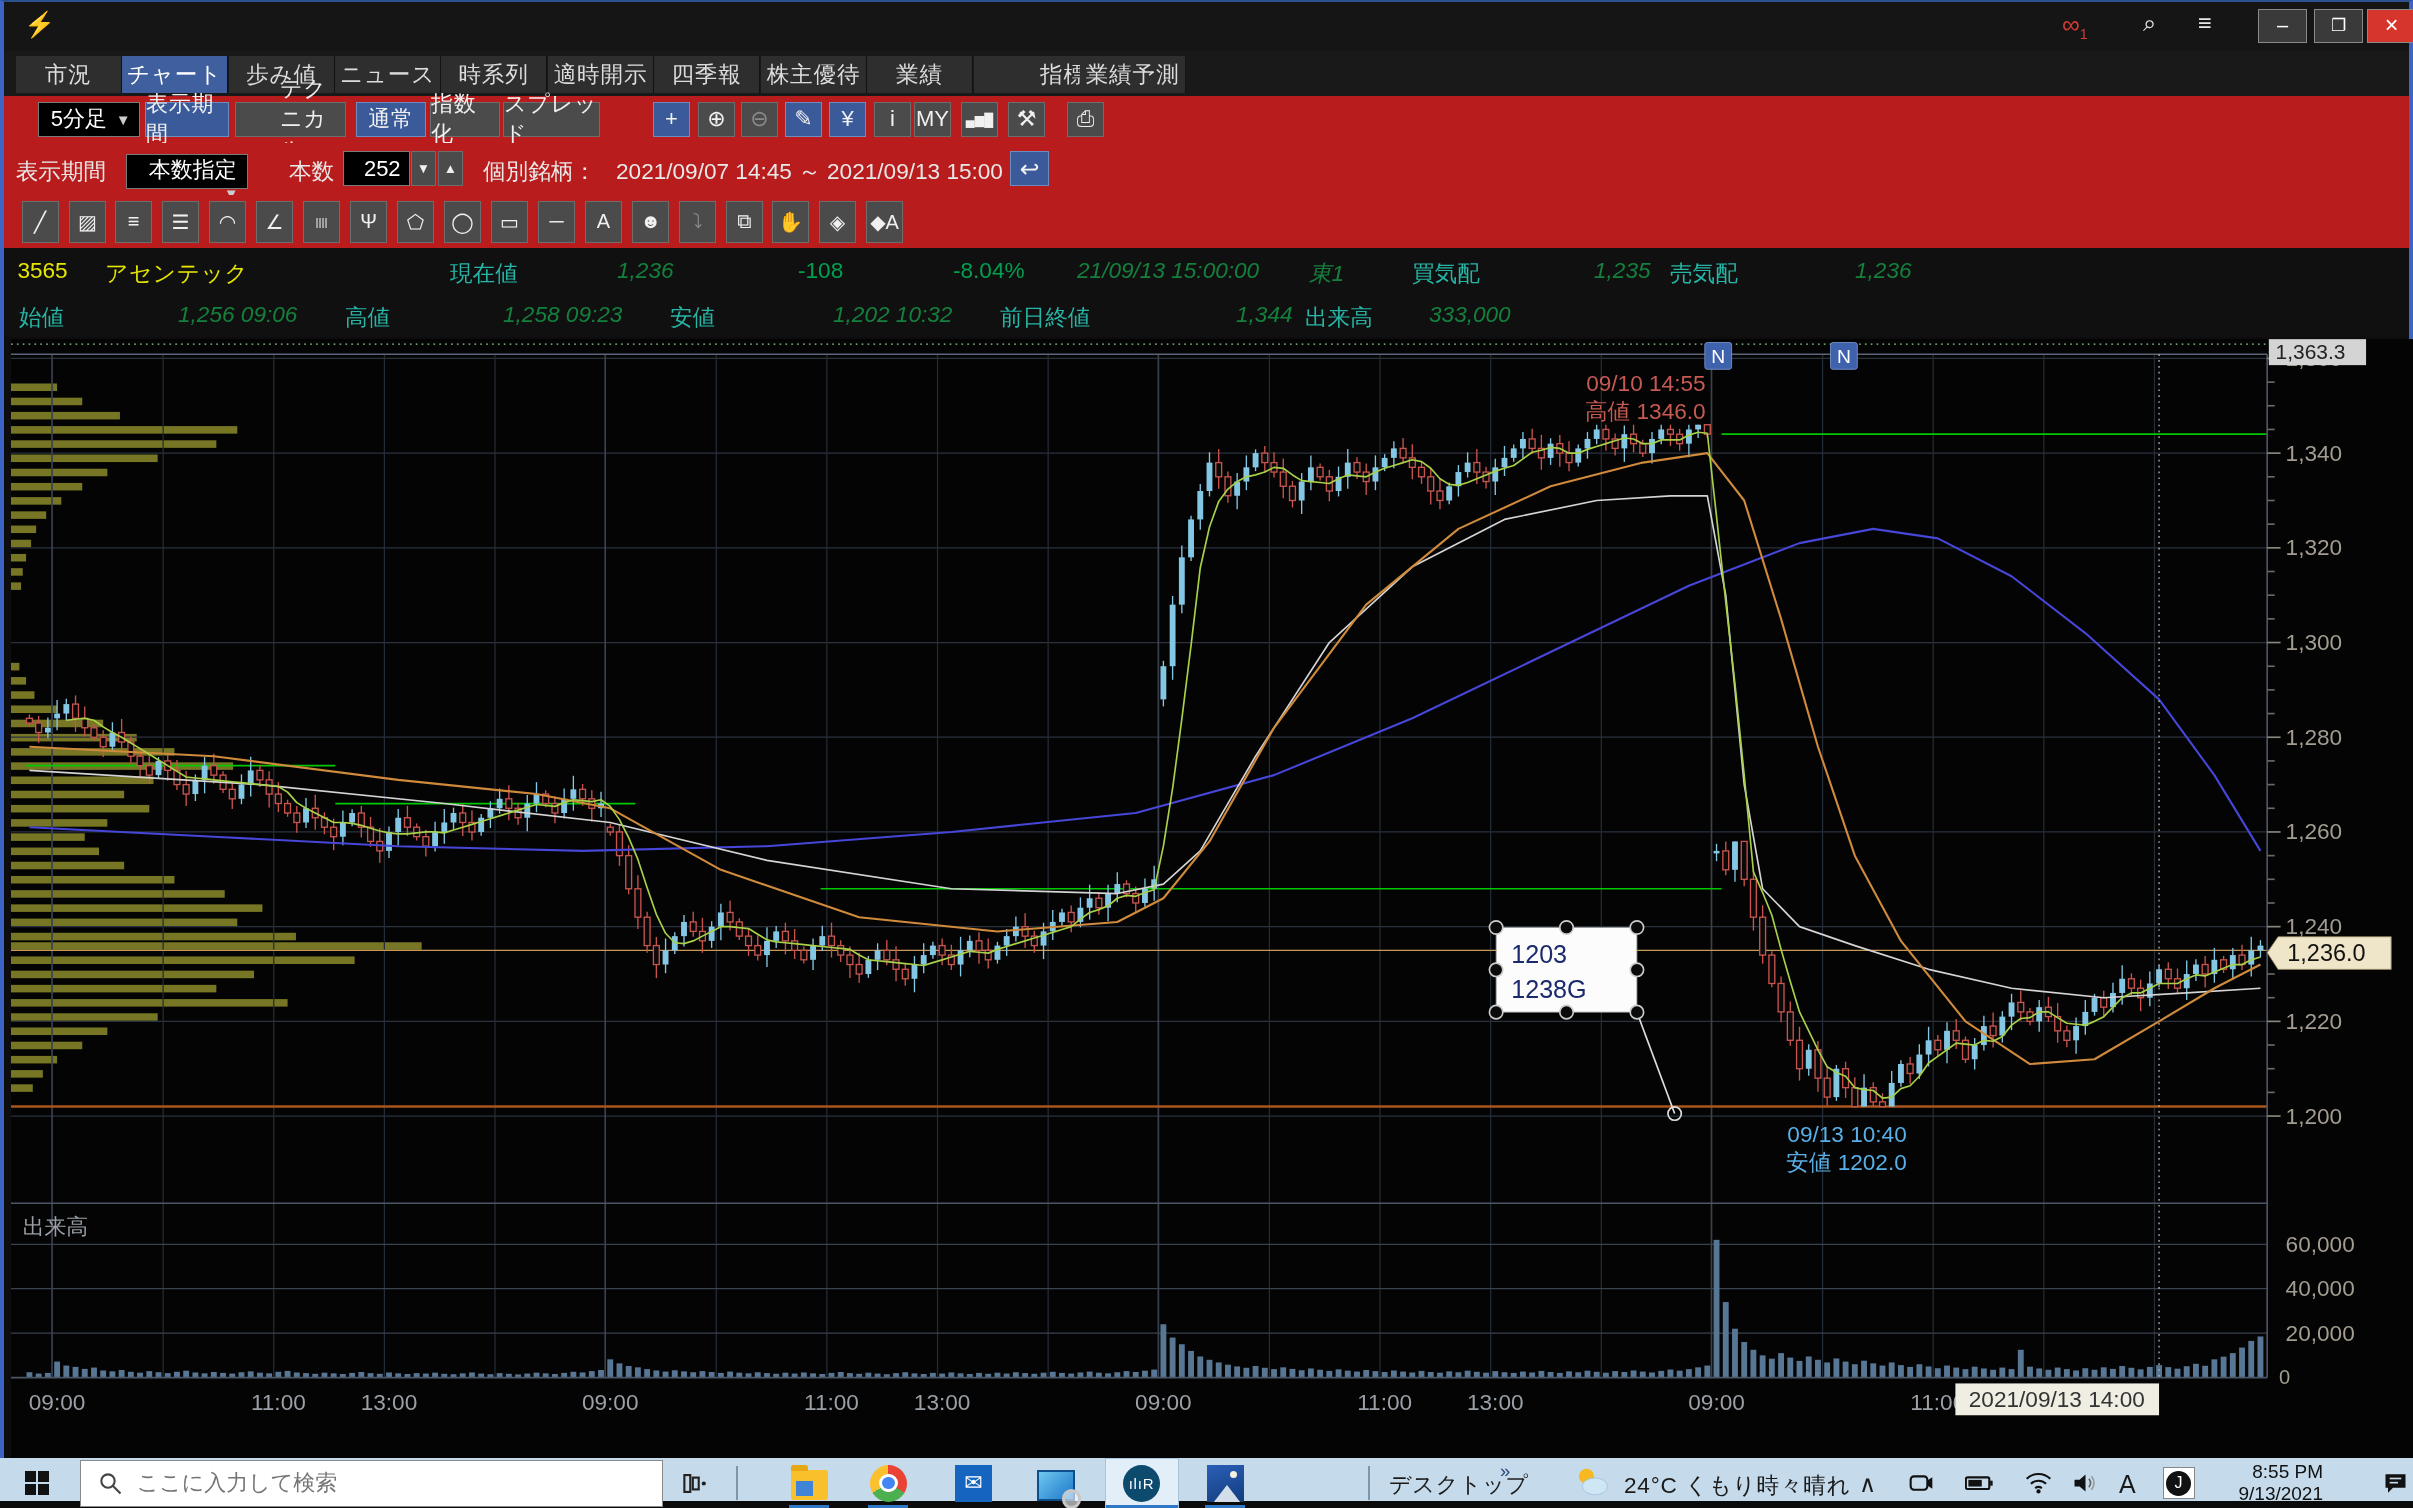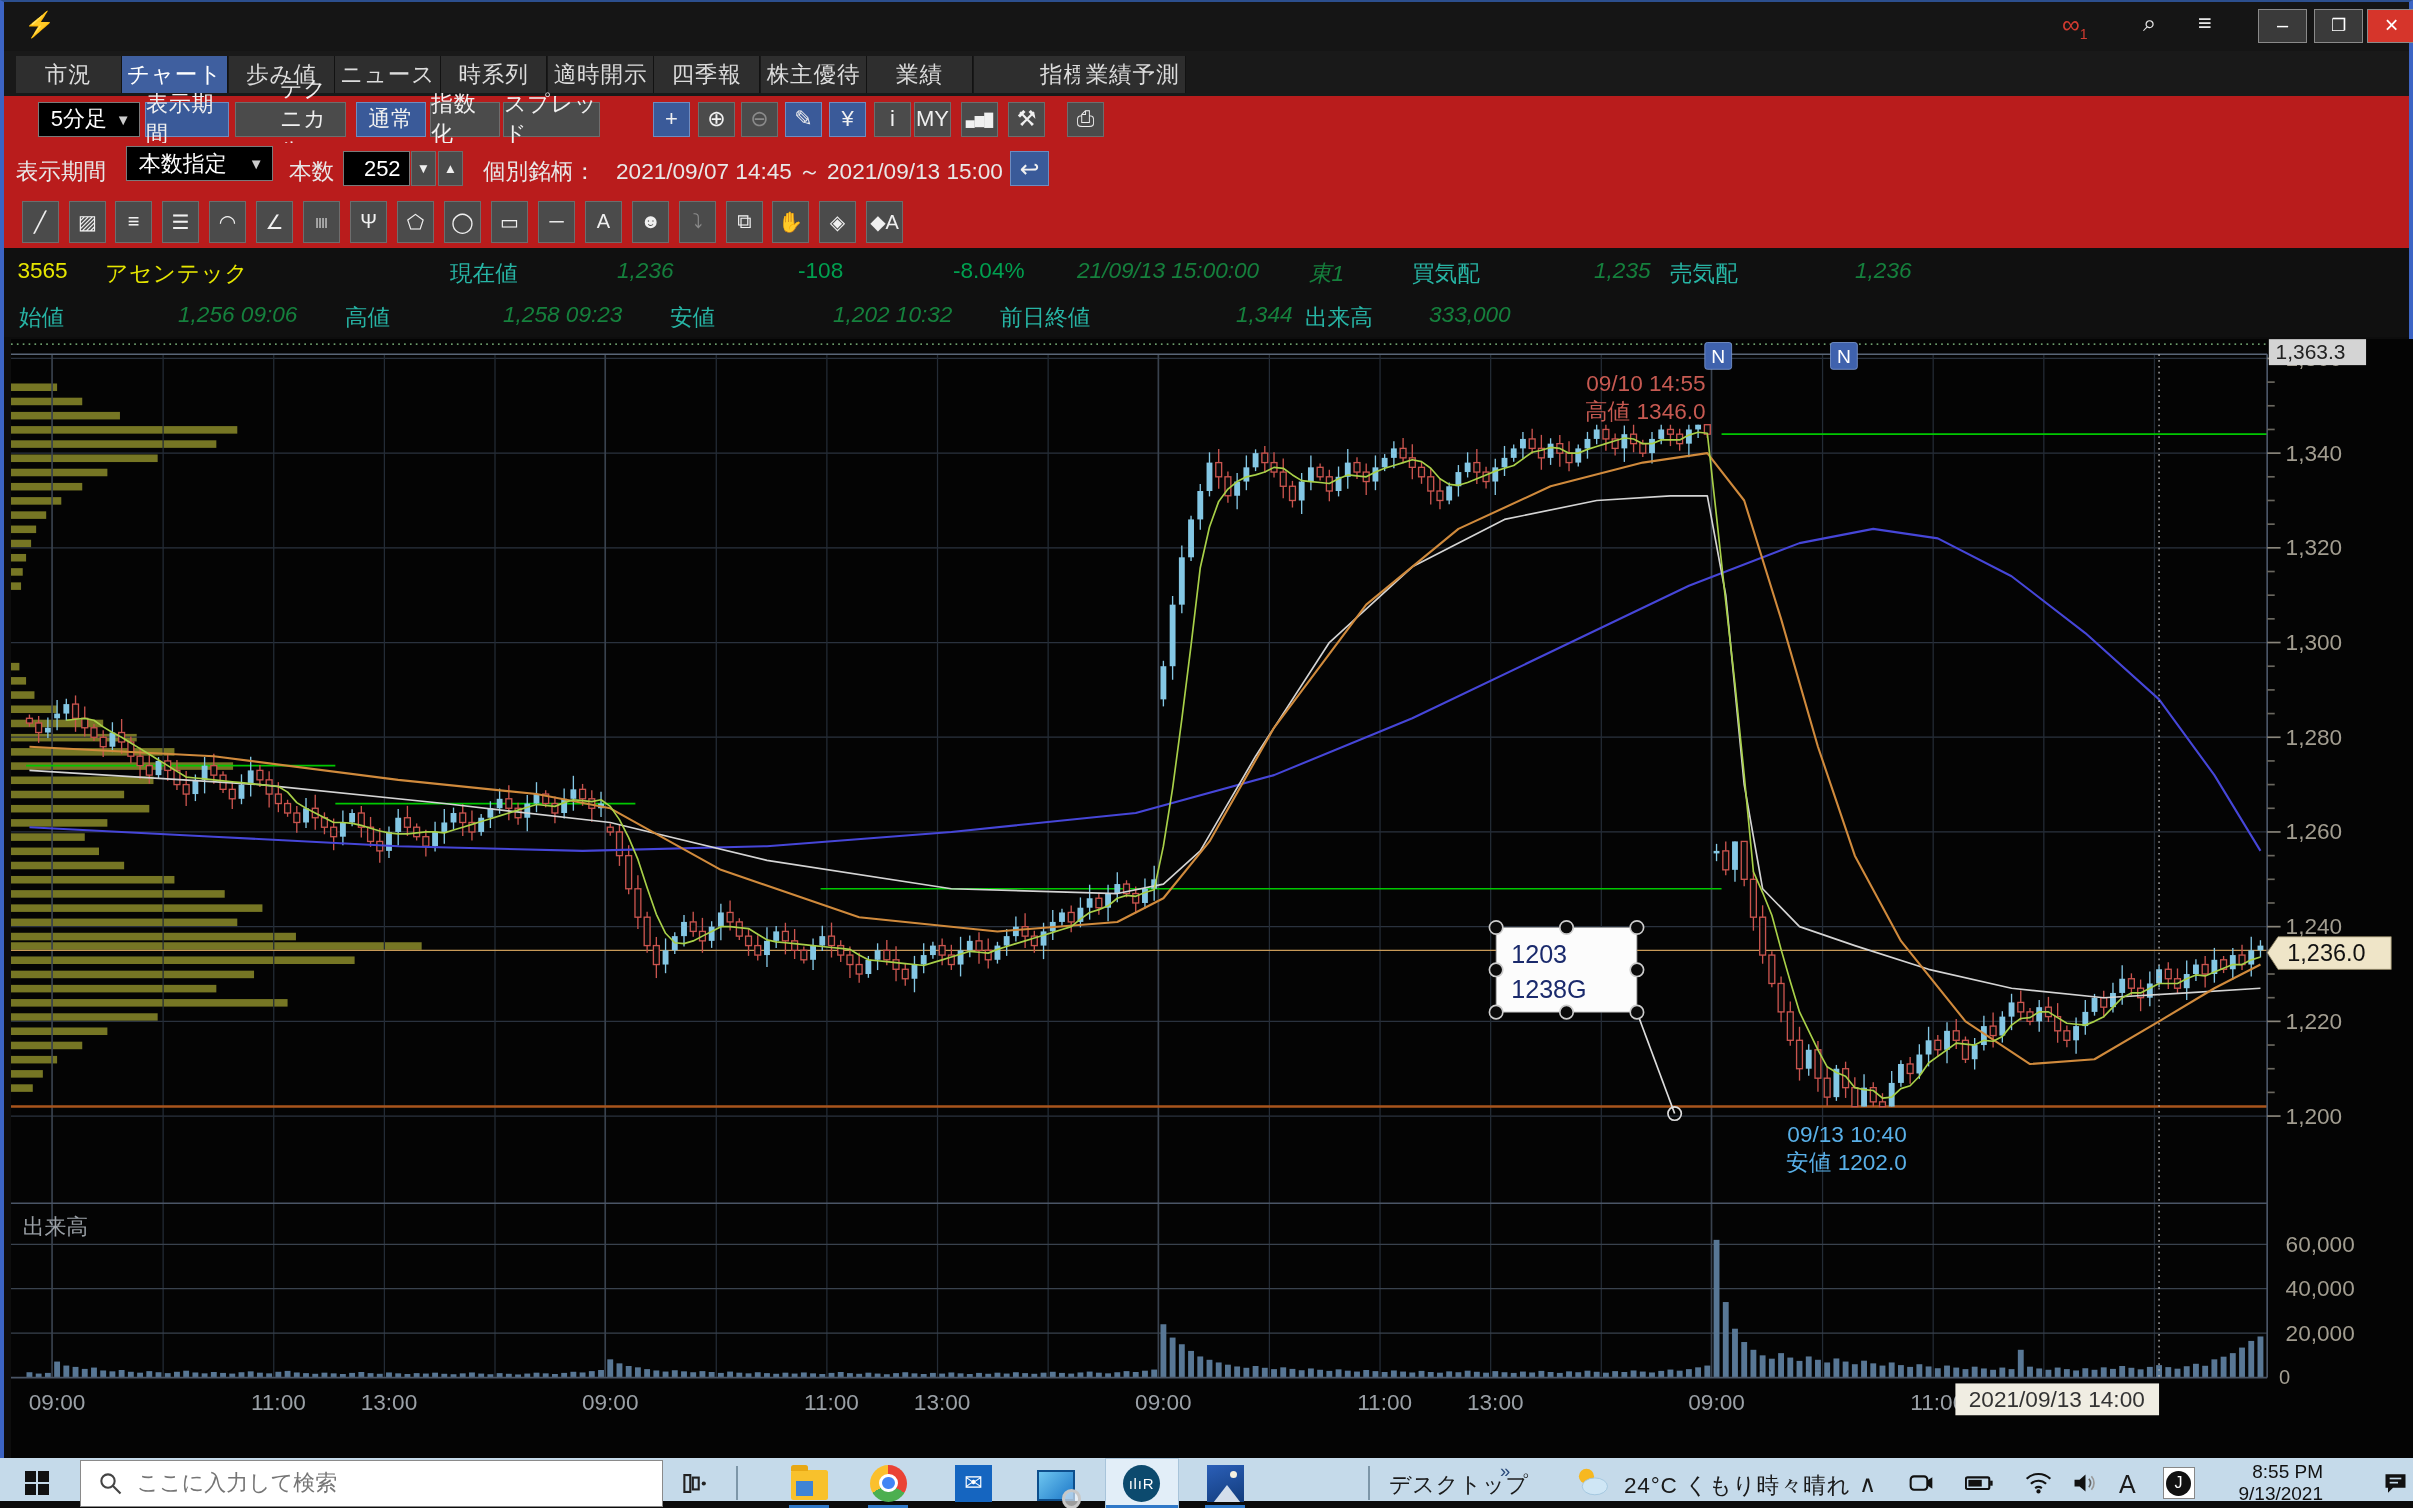--- a/index.html
+++ b/index.html
@@ -103,21 +103,21 @@
           <div class="btn " style="left: 870px; top: 5.9px; width: 37px; font-size: 22px;">i</div>
           <div class="btn " style="left: 910px; top: 5.9px; width: 37px; font-size: 22px;">MY</div>
           <div class="btn " style="left: 957px; top: 5.9px; width: 37px; font-size: 12.6px;">▄▆█</div>
           <div class="btn " style="left: 1004px; top: 5.9px; width: 37px; font-size: 22px;">⚒</div>
           <div class="btn " style="left: 1063px; top: 5.9px; width: 37px; font-size: 22px;">⎙</div>
         </div>
     </div>
 
     <div class="row" style="top:141px;height:52px;">
       <span class="lbl" style="left:11.7px;top:13.4px;">表示期間</span>
-      <div class="selectbox" style="left:122px;top:3px;width:147px;">
+      <div class="selectbox" style="left:122px;top:11px;width:122px;flex-direction:column;">
         <span>本数指定</span>
           <span class="arrow">▼</span>
       </div>
       <span class="lbl" style="left:285px;top:13.4px;">本数</span>
       <div class="selectbox" style="left:339px;top:8.4px;width:67px;justify-content:flex-end;padding-right:8.4px;padding-left:0;">
         <span>252</span>
       </div>
       <div class="btn" style="left:407px;top:8.4px;width:25px;height:35px;font-size:13.4px;">▼</div>
       <div class="btn" style="left:434px;top:8.4px;width:25px;height:35px;font-size:13.4px;">▲</div>
       <span class="lbl" style="left:479px;top:13.4px;">個別銘柄：</span>

